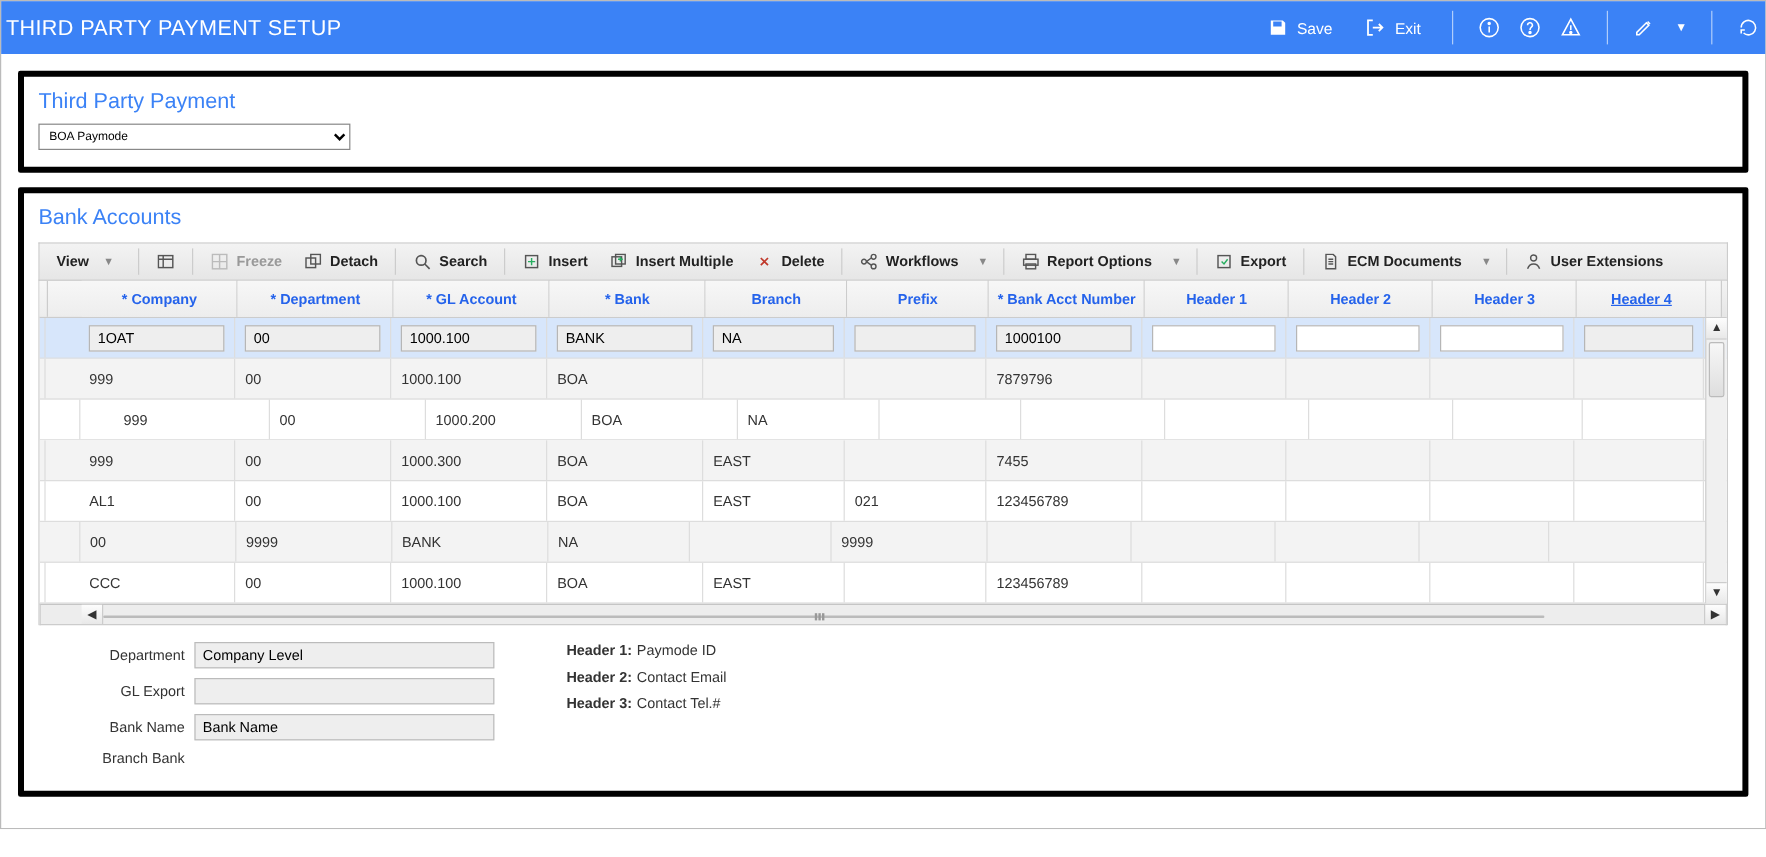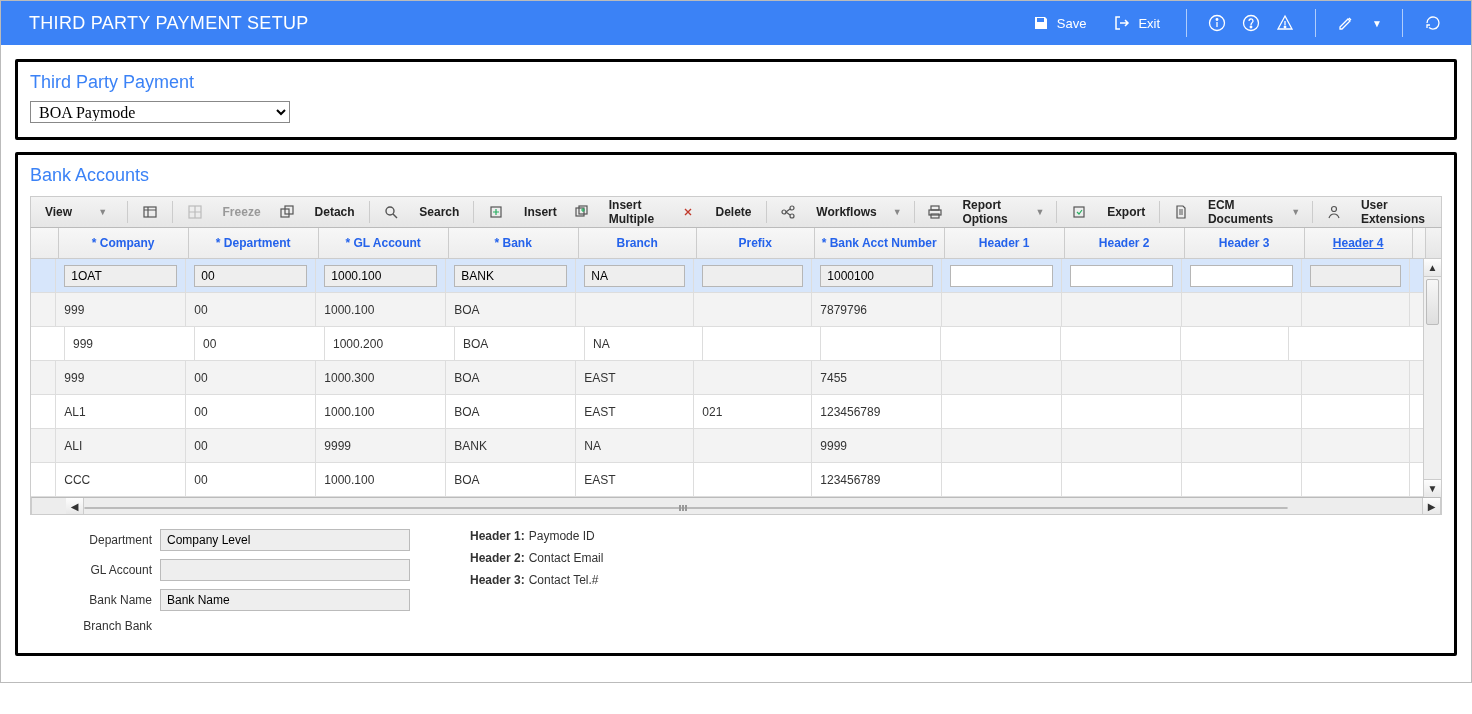--- a/index.html
+++ b/index.html
@@ -1,46 +1,46 @@
 <!DOCTYPE html>
 <html><head>
 <meta charset="utf-8">
 <style>
   * { box-sizing: border-box; }
   html, body { margin: 0; padding: 0; font-family: Arial, Helvetica, sans-serif; font-size: 12px; color: #333; background: #fff; }
   .page { position: relative; width: 1472px; border: 1px solid #bbb; margin: 0; }
-  .topbar { height: 44px; background: #3b82f6; color: #fff; display: flex; align-items: center; padding: 0 28px; justify-content: space-between; }
+  .topbar { height: 44px; background: #3b82f6; color: #fff; display: flex; align-items: center; padding: 0 4px; justify-content: space-between; }
   .topbar-title { font-size: 18px; font-weight: 400; letter-spacing: 0.3px; }
   .topbar-actions { display: flex; align-items: center; gap: 14px; }
   .topbar-divider { width: 1px; height: 28px; background: rgba(255,255,255,0.6); margin: 0 6px; }
   .top-btn { display: inline-flex; align-items: center; gap: 6px; color:#fff; cursor: pointer; padding: 4px 6px; font-size: 13px; }
   .top-icon { display:inline-flex; width:20px; height:20px; align-items:center; justify-content:center; cursor:pointer; color:#fff; }
   .tri-down { font-size: 10px; color:#fff; margin-left:2px; }
 
   .content { padding: 14px; }
-  .panel { border: 3px solid #000000; border-radius: 2px; background: #fff; margin-bottom: 12px; }
+  .panel { border: 5px solid #000000; border-radius: 2px; background: #fff; margin-bottom: 12px; }
   .panel-inner { padding: 10px 12px 14px 12px; }
   .section-title { color: #3b82f6; font-size: 18px; font-weight: 400; margin-bottom: 8px; }
   .select-wrap { position: relative; display:inline-block; }
-  .select-wrap select { width: 260px; height: 22px; font-size: 16px; padding: 1px 4px; border:1px solid #888; background:#fff;font-family:Liberation Serif, serif; }
+  .select-wrap select { width: 260px; height: 22px; font-size: 10px; padding: 1px 4px; border:1px solid #888; background:#fff; }
 
   .toolbar { background: linear-gradient(#f3f3f3, #e6e6e6); border: 1px solid #ccc; border-bottom: 1px solid #bbb; height: 32px; display:flex; align-items:center; padding: 0 6px; gap: 2px; }
-  .tb-item { display:inline-flex; align-items:center; gap:20px; font-size:12px; font-weight:bold; color:#222; padding: 4px 8px; cursor:pointer; border-radius:2px; }
+  .tb-item { display:inline-flex; align-items:center; gap:6px; font-size:12px; font-weight:bold; color:#222; padding: 4px 8px; cursor:pointer; border-radius:2px; }
   .tb-item.disabled { color:#999; cursor:default; }
   .tb-sep { width:1px; height:22px; background:#ccc; margin:0 4px; }
   .tb-icon { display:inline-flex; width:16px; height:16px; align-items:center; justify-content:center; }
   .tb-tiny-tri { font-size:9px; color:#888; padding:0 6px; cursor:pointer; }
 
   .grid-wrap { border-left:1px solid #ccc; border-right:1px solid #ccc; }
   .grid-head { display:flex; background: linear-gradient(#f7f7f7, #ededed); border-bottom:1px solid #ccc; position:relative; }
   .gh-sel { width: 34px; border-right:1px solid #ccc; }
   .gh-cell { flex:0 0 auto; border-right:1px solid #ccc; padding: 8px 6px; text-align:center; font-weight:bold; color:#2563eb; background: linear-gradient(#f7f7f7, #ededed); }
   .gh-scroll-col { width:20px; background: linear-gradient(#f3f3f3, #e6e6e6); border-left:1px solid #ccc; }
 
-  .col-company { width:130px; }
+  .col-company { width:130px;margin-left:28px; }
   .col-dept    { width:130px; }
   .col-gl      { width:130px; }
   .col-bank    { width:130px; }
   .col-branch  { width:118px; }
   .col-prefix  { width:118px; }
   .col-acct    { width:130px; }
   .col-h1      { width:120px; }
   .col-h2      { width:120px; }
   .col-h3      { width:120px; }
   .col-h4      { width:108px;text-decoration:underline; }
@@ -408,21 +408,20 @@
                   <div class="r-cell col-acct">123456789</div>
                   <div class="r-cell col-h1"></div>
                   <div class="r-cell col-h2"></div>
                   <div class="r-cell col-h3"></div>
                   <div class="r-cell col-h4"></div>
                   <div class="r-cell ghost-right"></div>
                   <div class="r-scroll-col"></div>
                 </div>
                 <div class="row alt">
                   <div class="r-sel"></div>
-                  <div class="r-cell col-company">ALI</div>
                   <div class="r-cell col-dept">00</div>
                   <div class="r-cell col-gl">9999</div>
                   <div class="r-cell col-bank">BANK</div>
                   <div class="r-cell col-branch">NA</div>
                   <div class="r-cell col-prefix"></div>
                   <div class="r-cell col-acct">9999</div>
                   <div class="r-cell col-h1"></div>
                   <div class="r-cell col-h2"></div>
                   <div class="r-cell col-h3"></div>
                   <div class="r-cell col-h4"></div>
@@ -470,21 +469,21 @@
           </div>
         </div>
 
         <div class="details">
           <div class="details-col">
             <div class="field-row">
                 <label>Department</label>
                 <input readonly="" value="Company Level" style="">
               </div>
             <div class="field-row">
-                <label>GL Account</label>
+                <label>GL Export</label>
                 <input readonly="" value="" style="">
               </div>
             <div class="field-row">
                 <label>Bank Name</label>
                 <input readonly="" value="Bank Name" style="">
               </div>
             <div class="field-row">
                 <label>Branch Bank</label>
               </div>
           </div>

